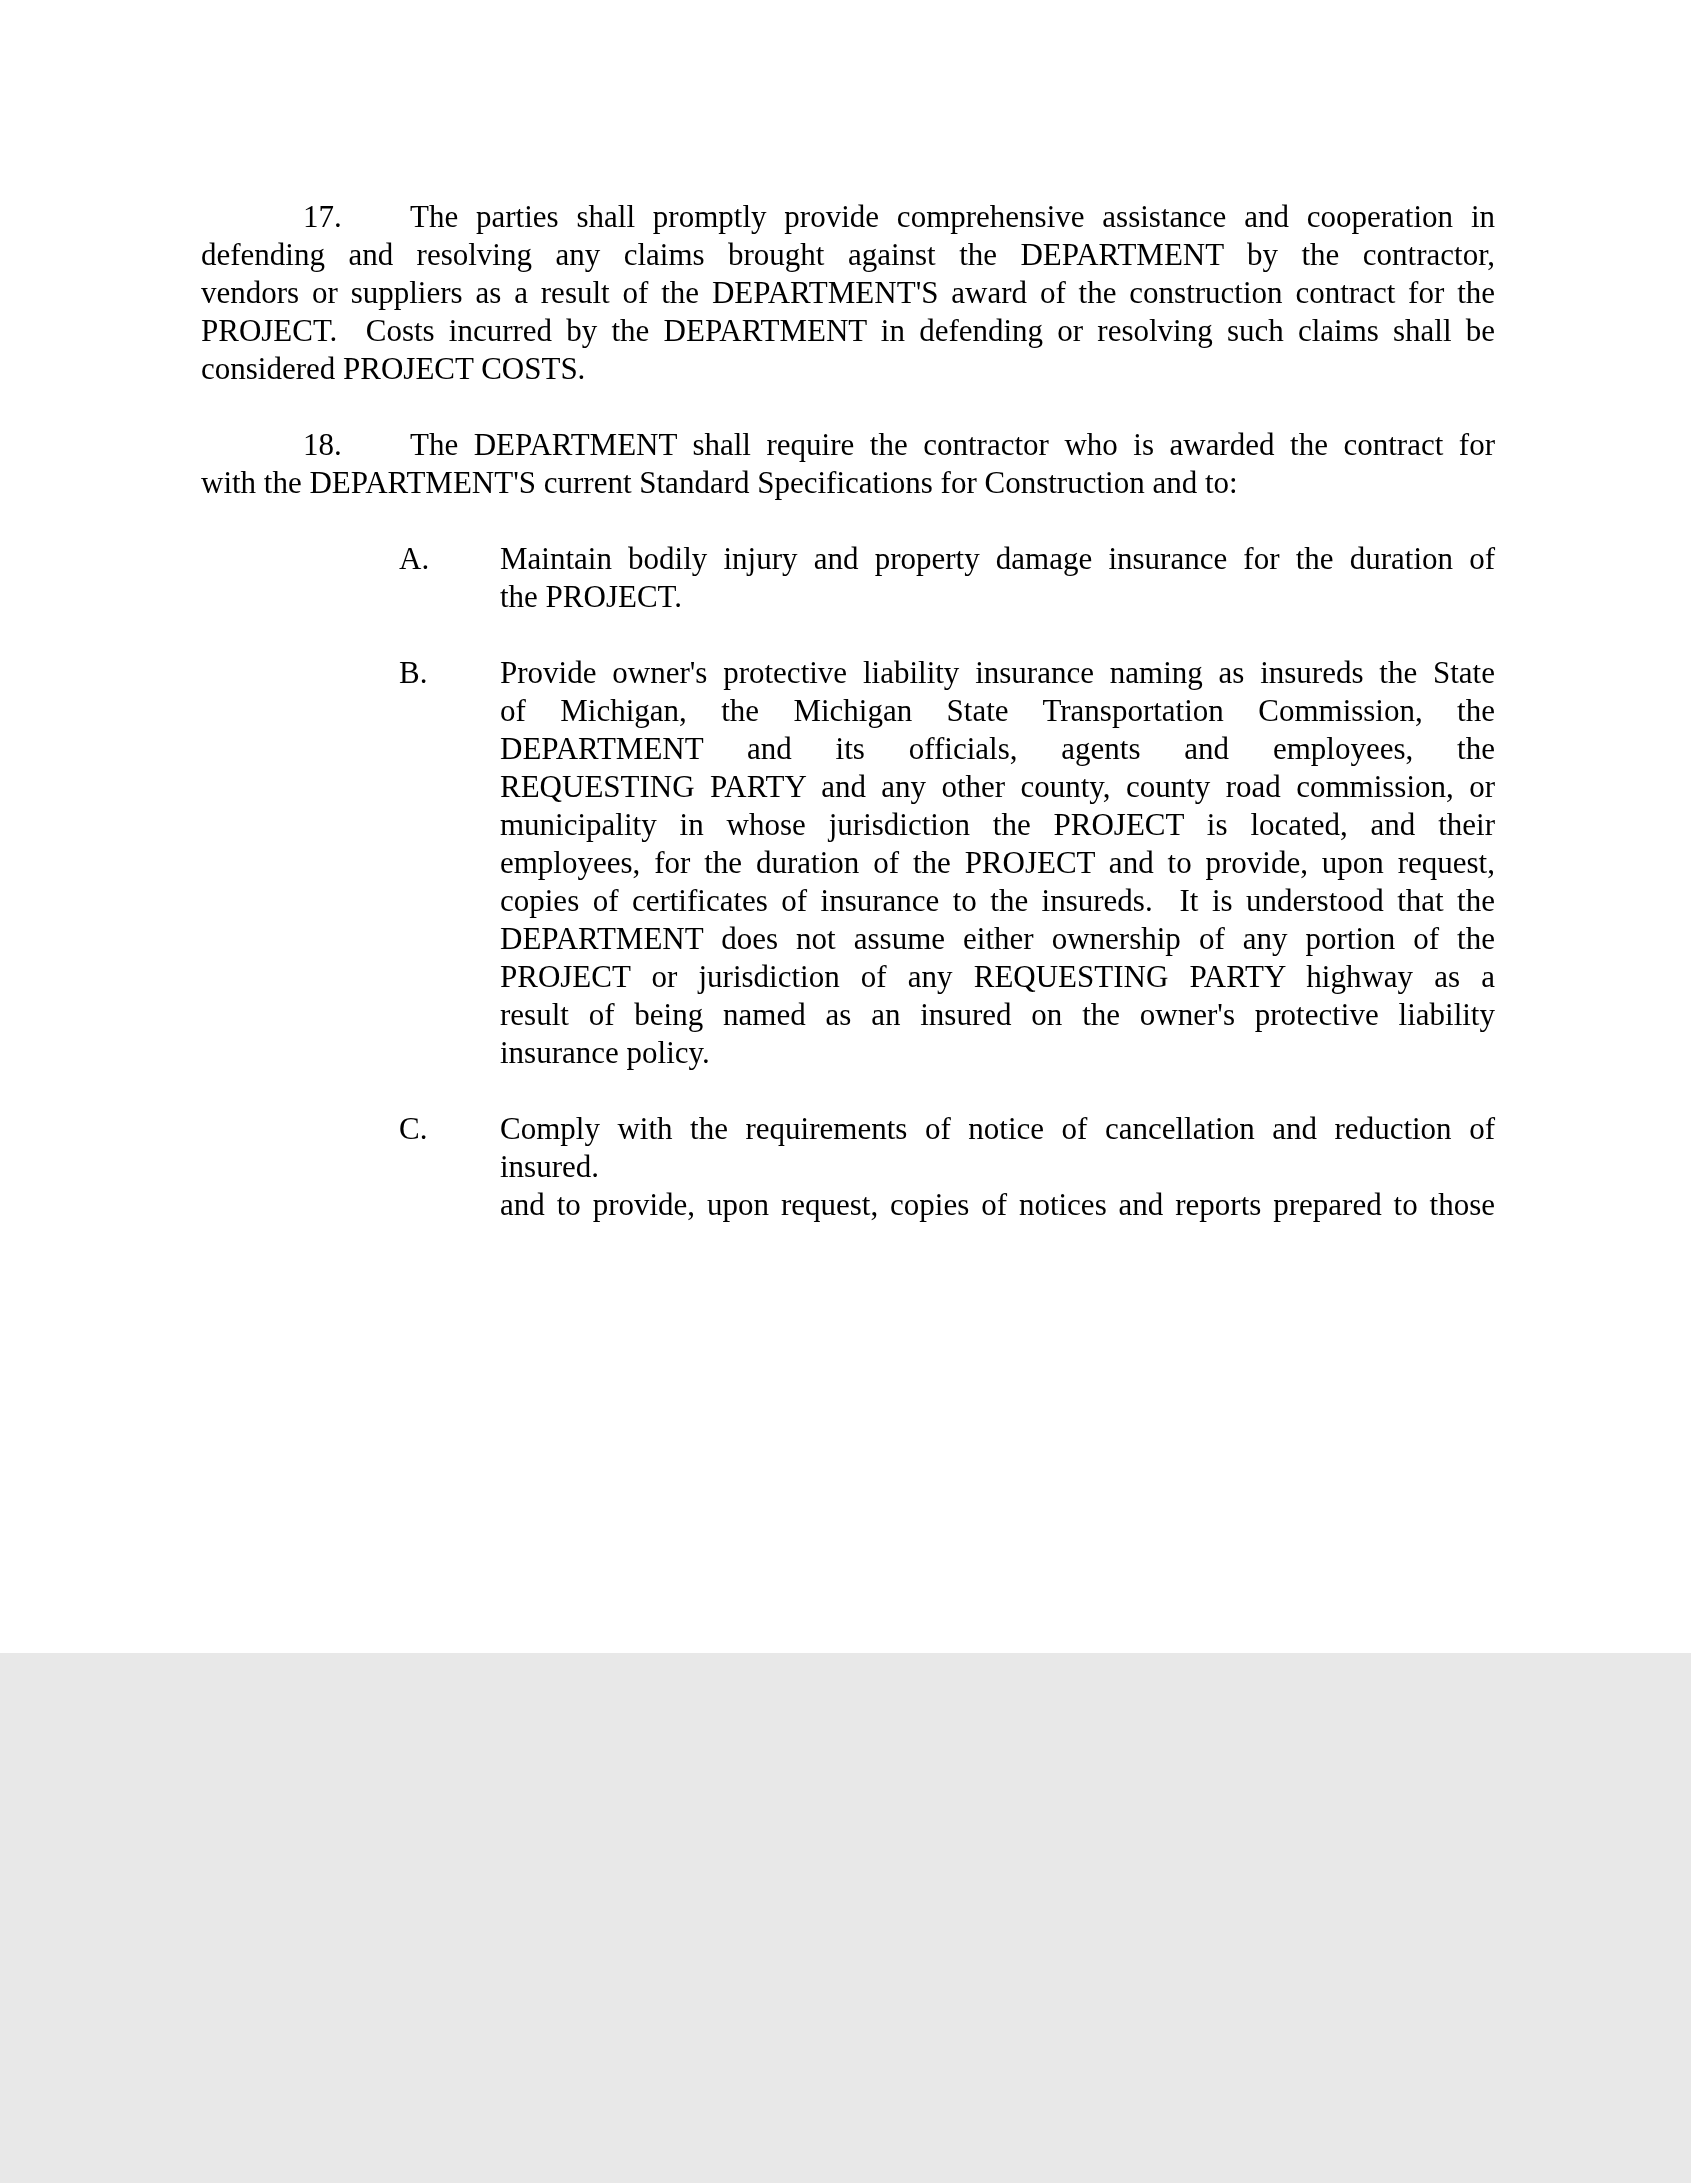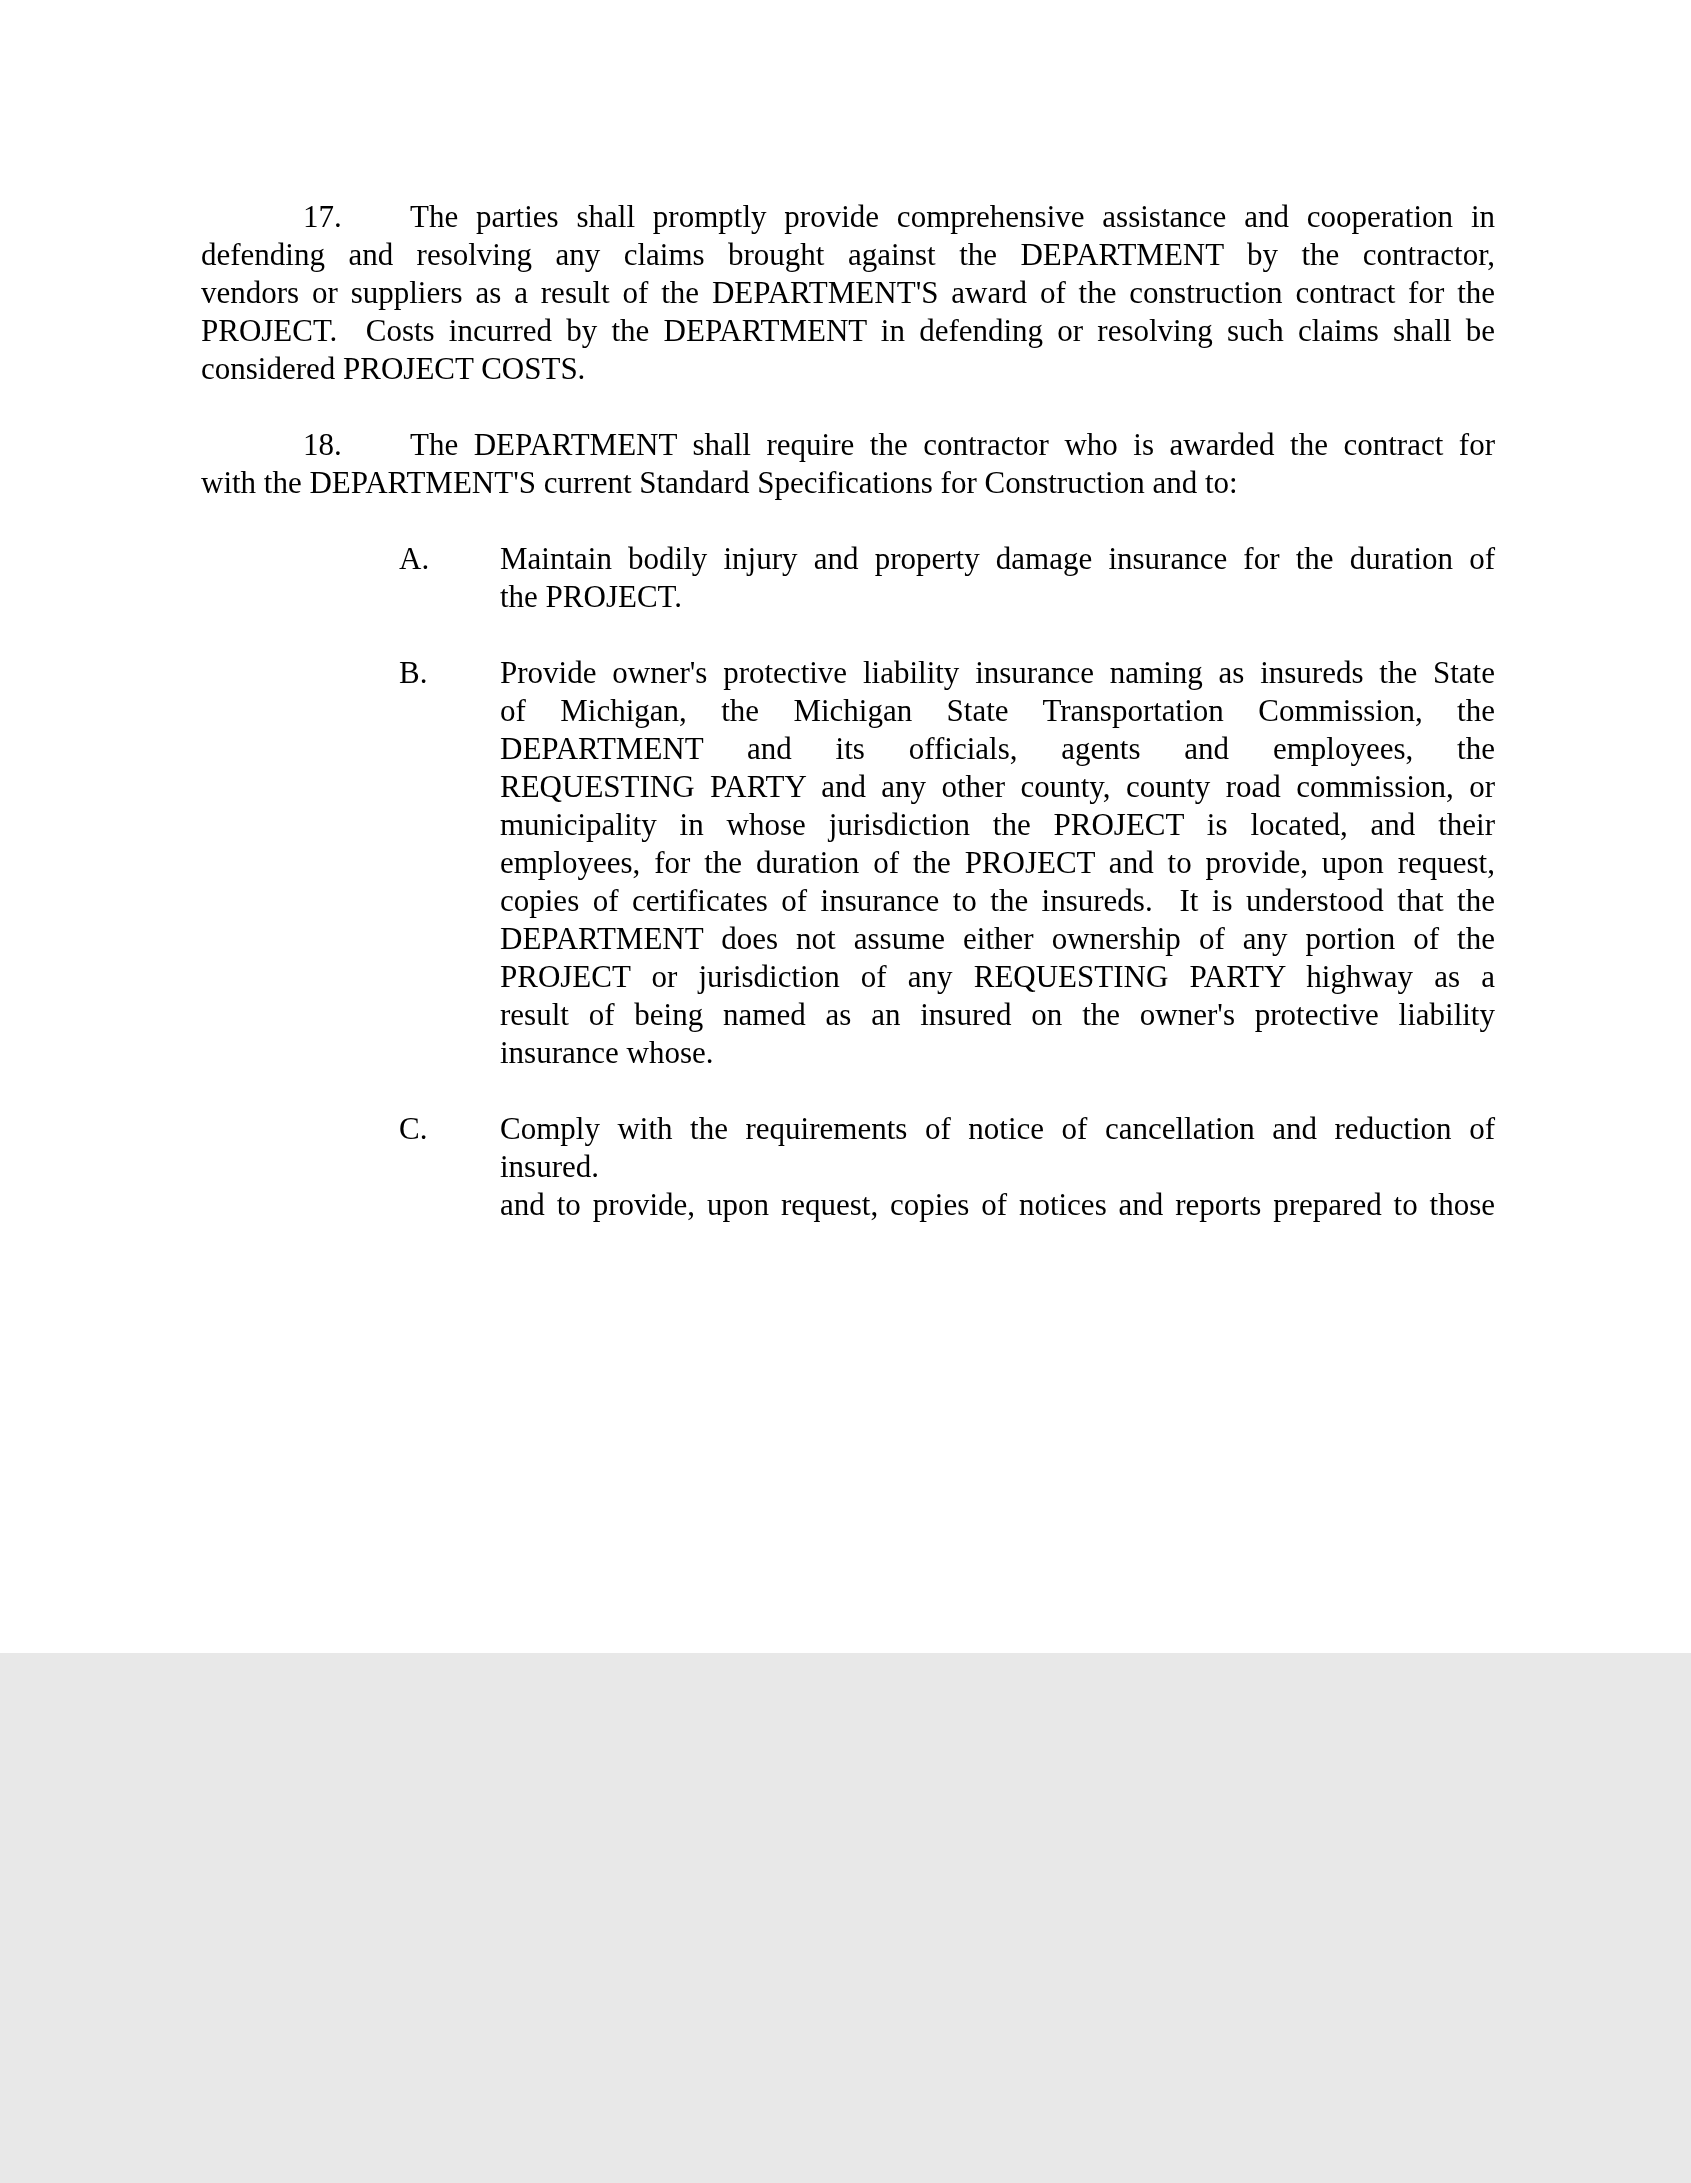--- a/index.html
+++ b/index.html
@@ -112,21 +112,21 @@
         <div class="line jl">Provide owner's protective liability insurance naming as insureds the State</div>
         <div class="line jl">of Michigan, the Michigan State Transportation Commission, the</div>
         <div class="line jl">DEPARTMENT and its officials, agents and employees, the</div>
         <div class="line jl">REQUESTING PARTY and any other county, county road commission, or</div>
         <div class="line jl">municipality in whose jurisdiction the PROJECT is located, and their</div>
         <div class="line jl">employees, for the duration of the PROJECT and to provide, upon request,</div>
         <div class="line jl">copies of certificates of insurance to the insureds.&nbsp; It is understood that the</div>
         <div class="line jl">DEPARTMENT does not assume either ownership of any portion of the</div>
         <div class="line jl">PROJECT or jurisdiction of any REQUESTING PARTY highway as a</div>
         <div class="line jl">result of being named as an insured on the owner's protective liability</div>
-        <div class="line ll">insurance whose.</div>
+        <div class="line ll">insurance policy.</div>
       </div>
     </div>
 
     <div class="item">
       <div class="item-letter">C.</div>
       <div class="item-body">
         <div class="line jl">Comply with the requirements of notice of cancellation and reduction of</div>
         <div class="line ll">insured.</div>
         <div class="line jl">and to provide, upon request, copies of notices and reports prepared to those</div>
       </div>

